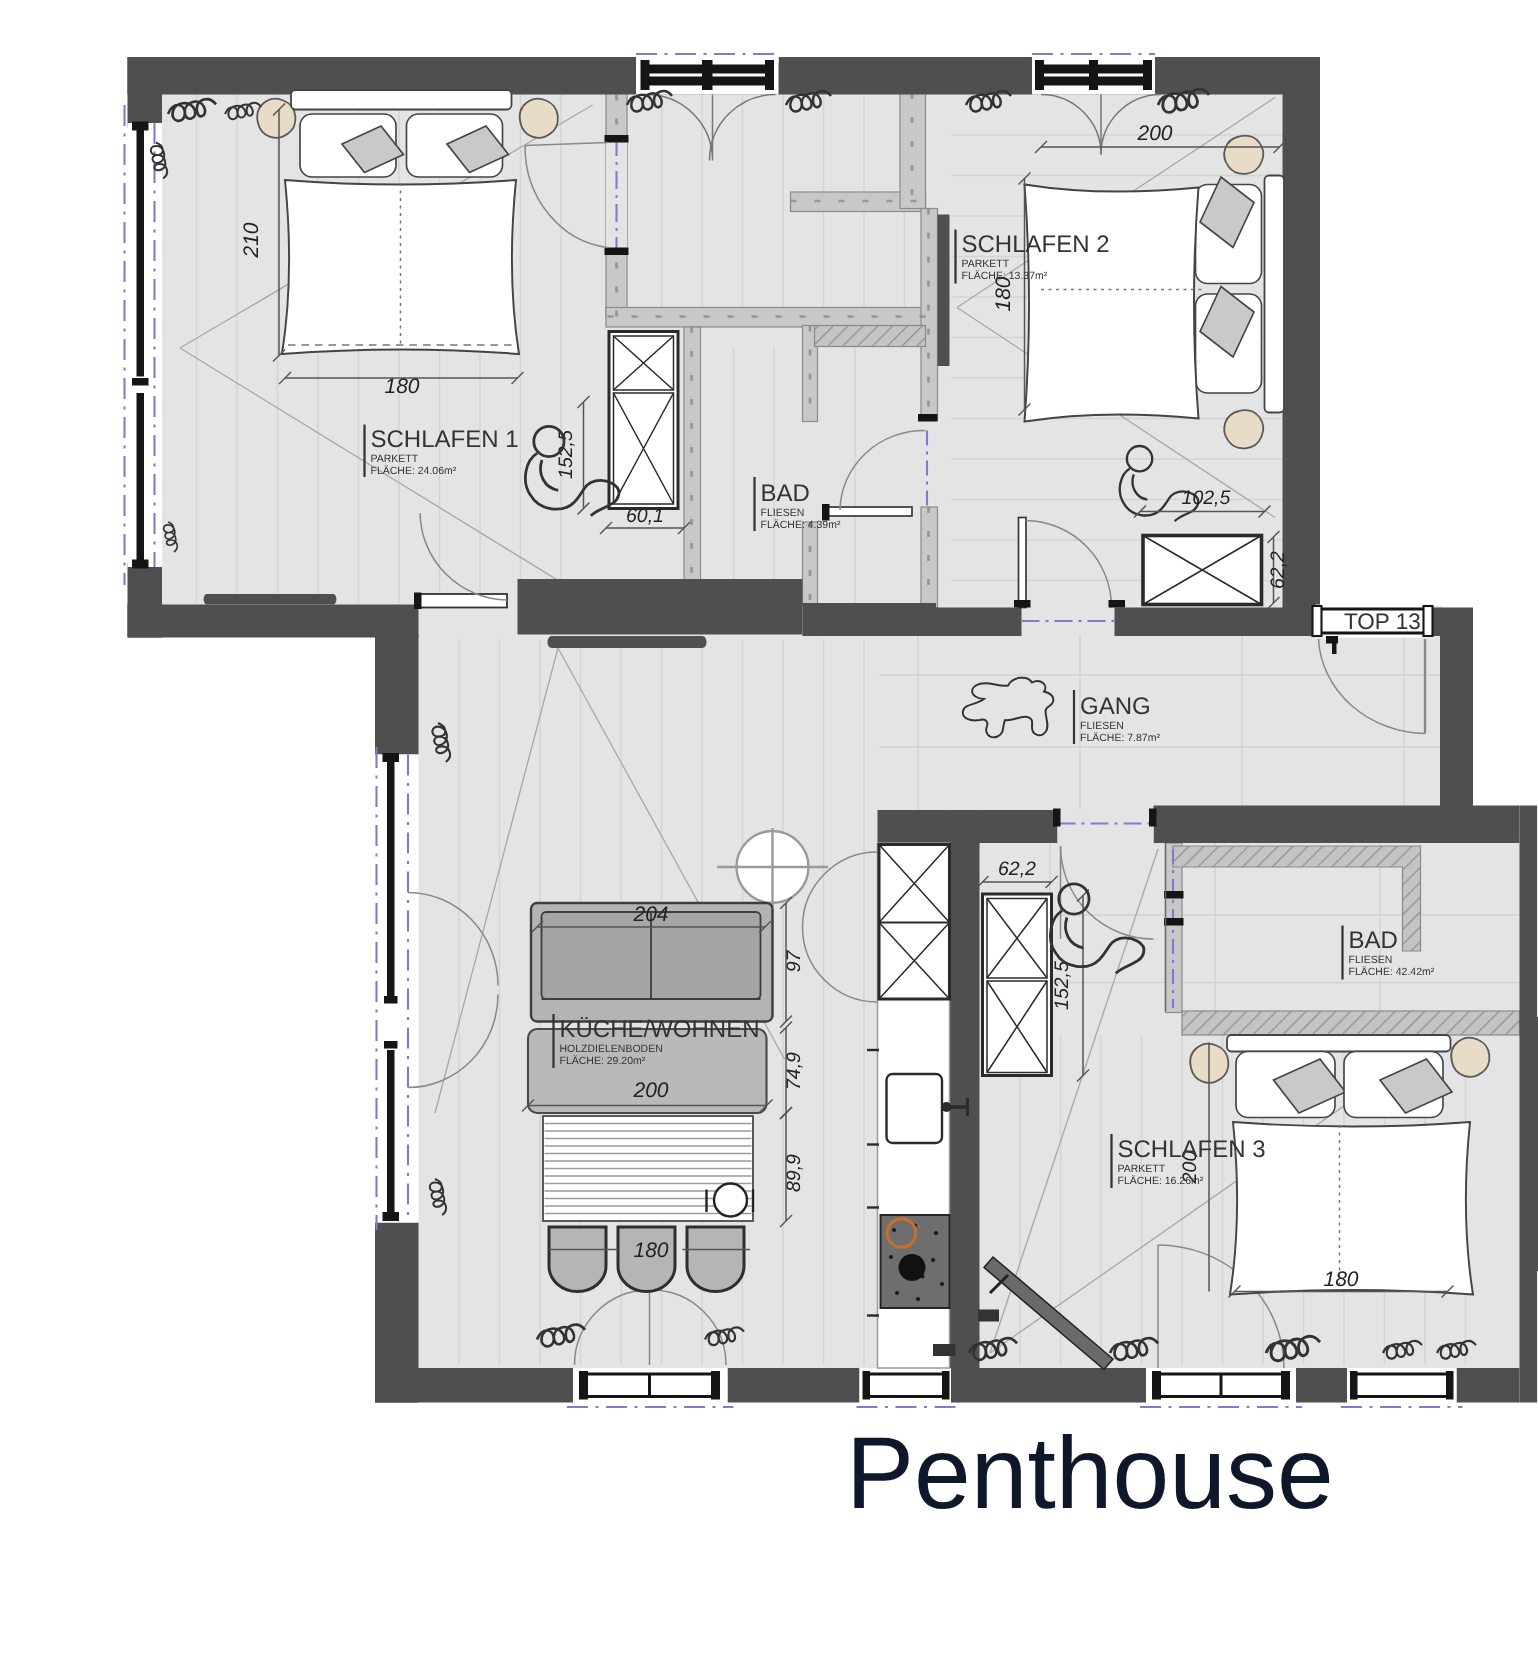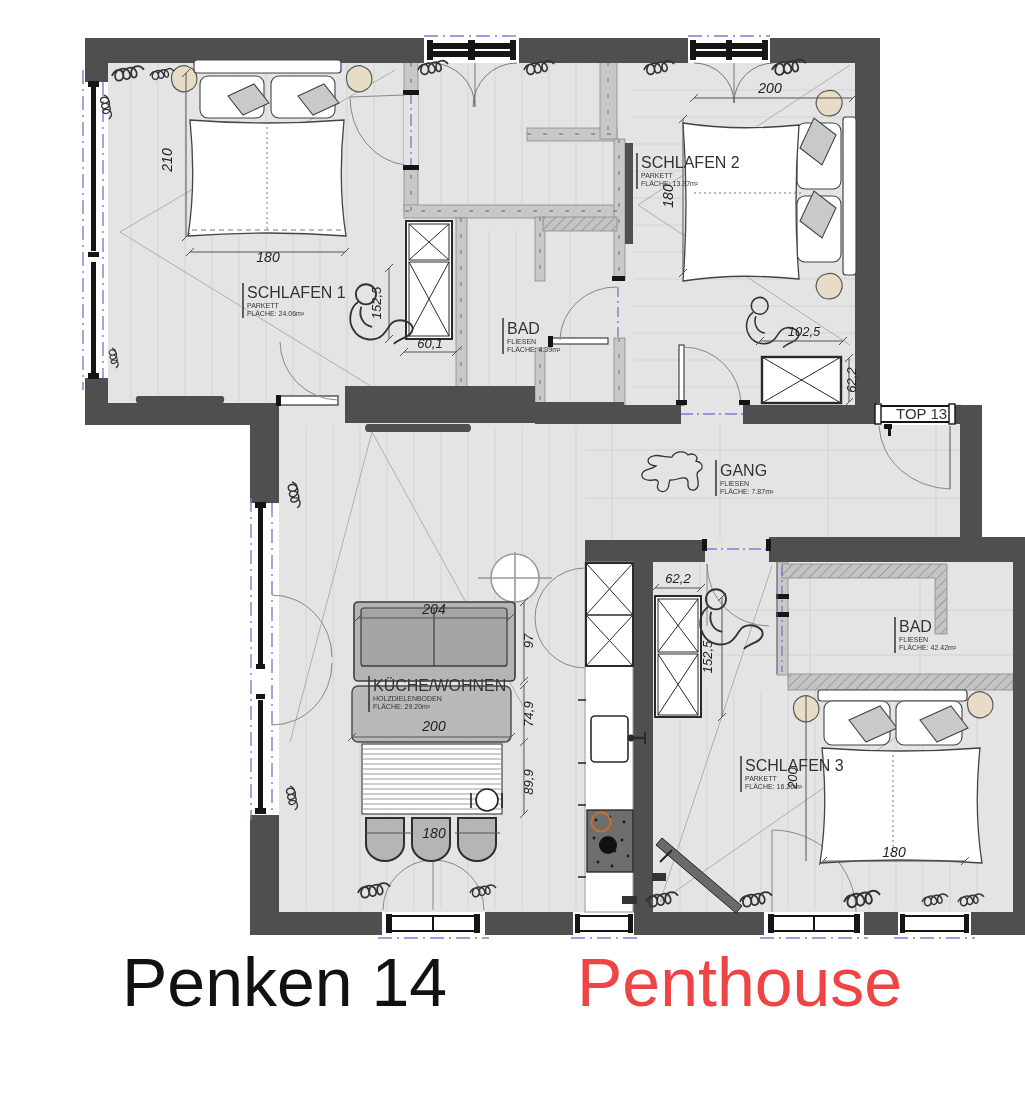--- a/index.html
+++ b/index.html
@@ -661,15 +661,14 @@
   <use href="#squig" transform="translate(290,786) rotate(90) scale(1.2)"></use>
   <use href="#squig" transform="translate(358,893) scale(1.6)"></use>
   <use href="#squig" transform="translate(470,893) scale(1.3)"></use>
   <use href="#squig" transform="translate(646,902) scale(1.6)"></use>
   <use href="#squig" transform="translate(740,902) scale(1.6)"></use>
   <use href="#squig" transform="translate(844,902) scale(1.8)"></use>
   <use href="#squig" transform="translate(922,902) scale(1.3)"></use>
   <use href="#squig" transform="translate(958,902) scale(1.3)"></use>
 </g>
 </svg>
-<div style="position:absolute;left:122px;top:943px;font-size:68px;color:#111;letter-spacing:0px;">Penken 14</div>
-<div style="position:absolute;left:577px;top:943px;font-size:68px;color:#ef4444;">Penthouse</div>
+<div style="position:absolute;left:564px;top:943px;font-size:68px;color:#0f172a;">Penthouse</div>
 </div>
 
 </body></html>

